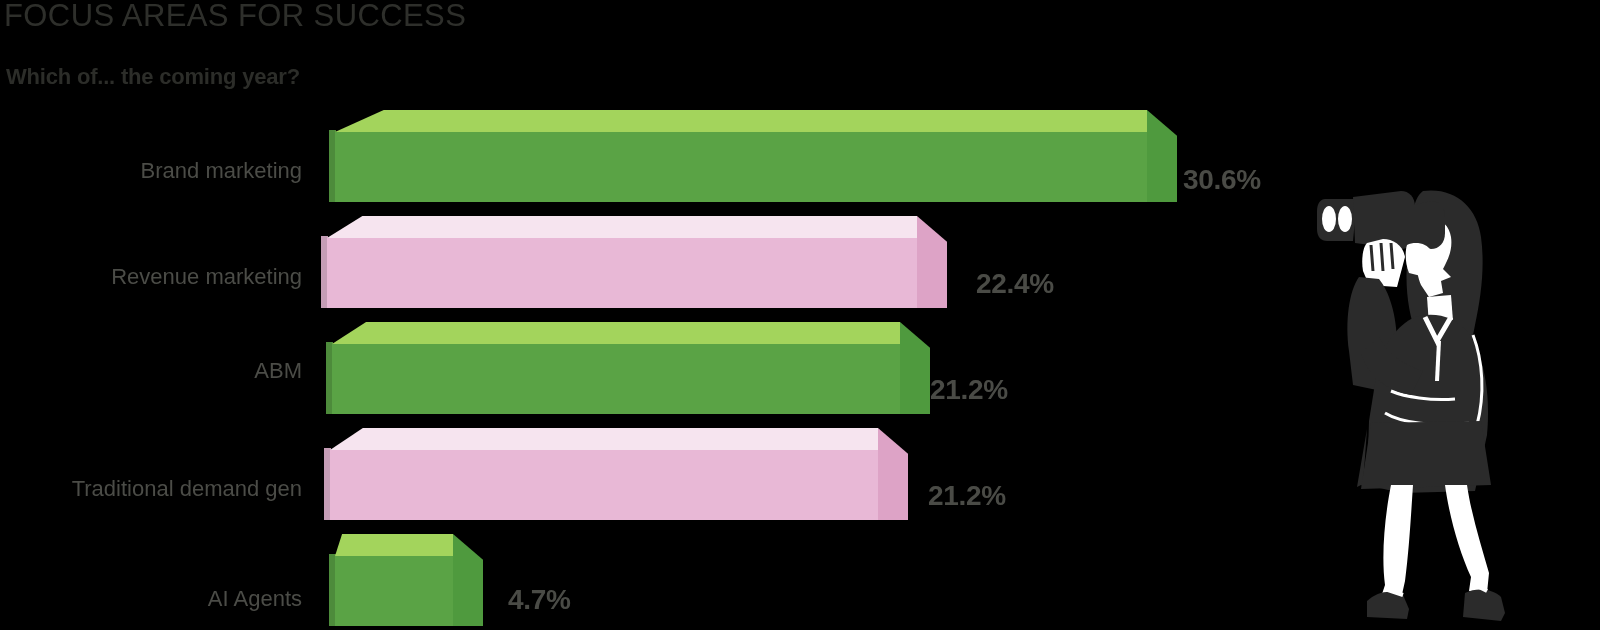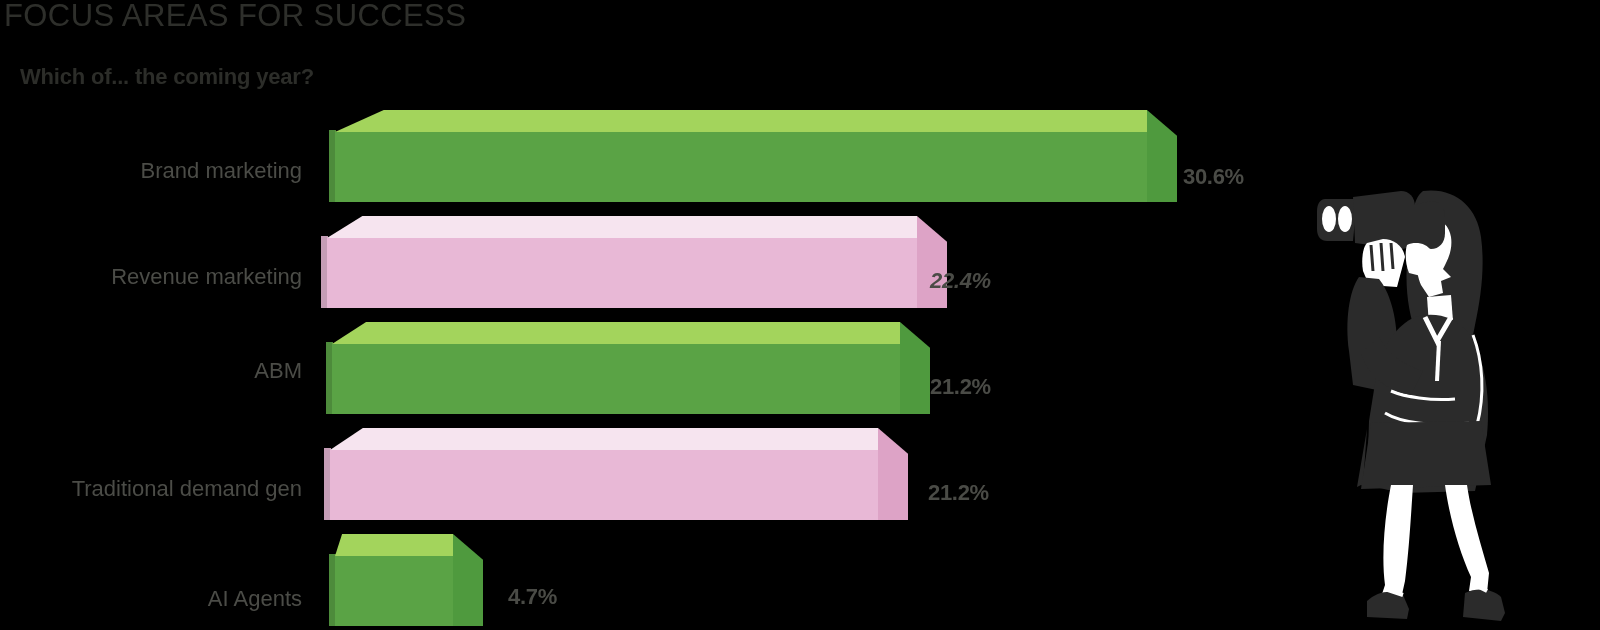--- a/index.html
+++ b/index.html
@@ -29,21 +29,21 @@
     left: 4px;
     top: -2px;
     font-size: 31px;
     letter-spacing: 0.4px;
     color: #2e2f2b;
     font-weight: 400;
     white-space: nowrap;
   }
   #subtitle {
     position: absolute;
-    left: 20px;
+    left: 6px;
     top: 64px;
     font-size: 22px;
     font-weight: 700;
     letter-spacing: -0.2px;
     color: #2c2d29;
     white-space: nowrap;
   }
 
   
   #plot {
@@ -66,21 +66,21 @@
     text-align: right;
     white-space: nowrap;
     font-size: 22px;
     color: #4b4c47;
     font-weight: 400;
   }
 
   .value-label {
     position: absolute;
     white-space: nowrap;
-    font-size: 22px;
+    font-size: 28px;
     font-weight: 700;
     color: #4a4b46;
     letter-spacing: -0.3px;
   }
 
   
   .bar3d {
     position: absolute;
     height: 70px;             
   }
@@ -162,21 +162,21 @@
     </div>
 
     <div class="row" style="top:116px;">
       <div class="cat-label" style="top:48px;">Revenue marketing</div>
       <div class="bar3d pink" style="left:327px; width:590px;">
         <div class="bevel"></div>
         <div class="top"></div>
         <div class="front"></div>
         <div class="side"></div>
       </div>
-      <div class="value-label" style="left:930px; top:52px;font-style:italic;">22.4%</div>
+      <div class="value-label" style="left:976px; top:52px;">22.4%</div>
     </div>
 
     <div class="row" style="top:222px;">
       <div class="cat-label" style="top:36px;">ABM</div>
       <div class="bar3d green" style="left:332px; width:568px;">
         <div class="bevel"></div>
         <div class="top"></div>
         <div class="front"></div>
         <div class="side"></div>
       </div>

